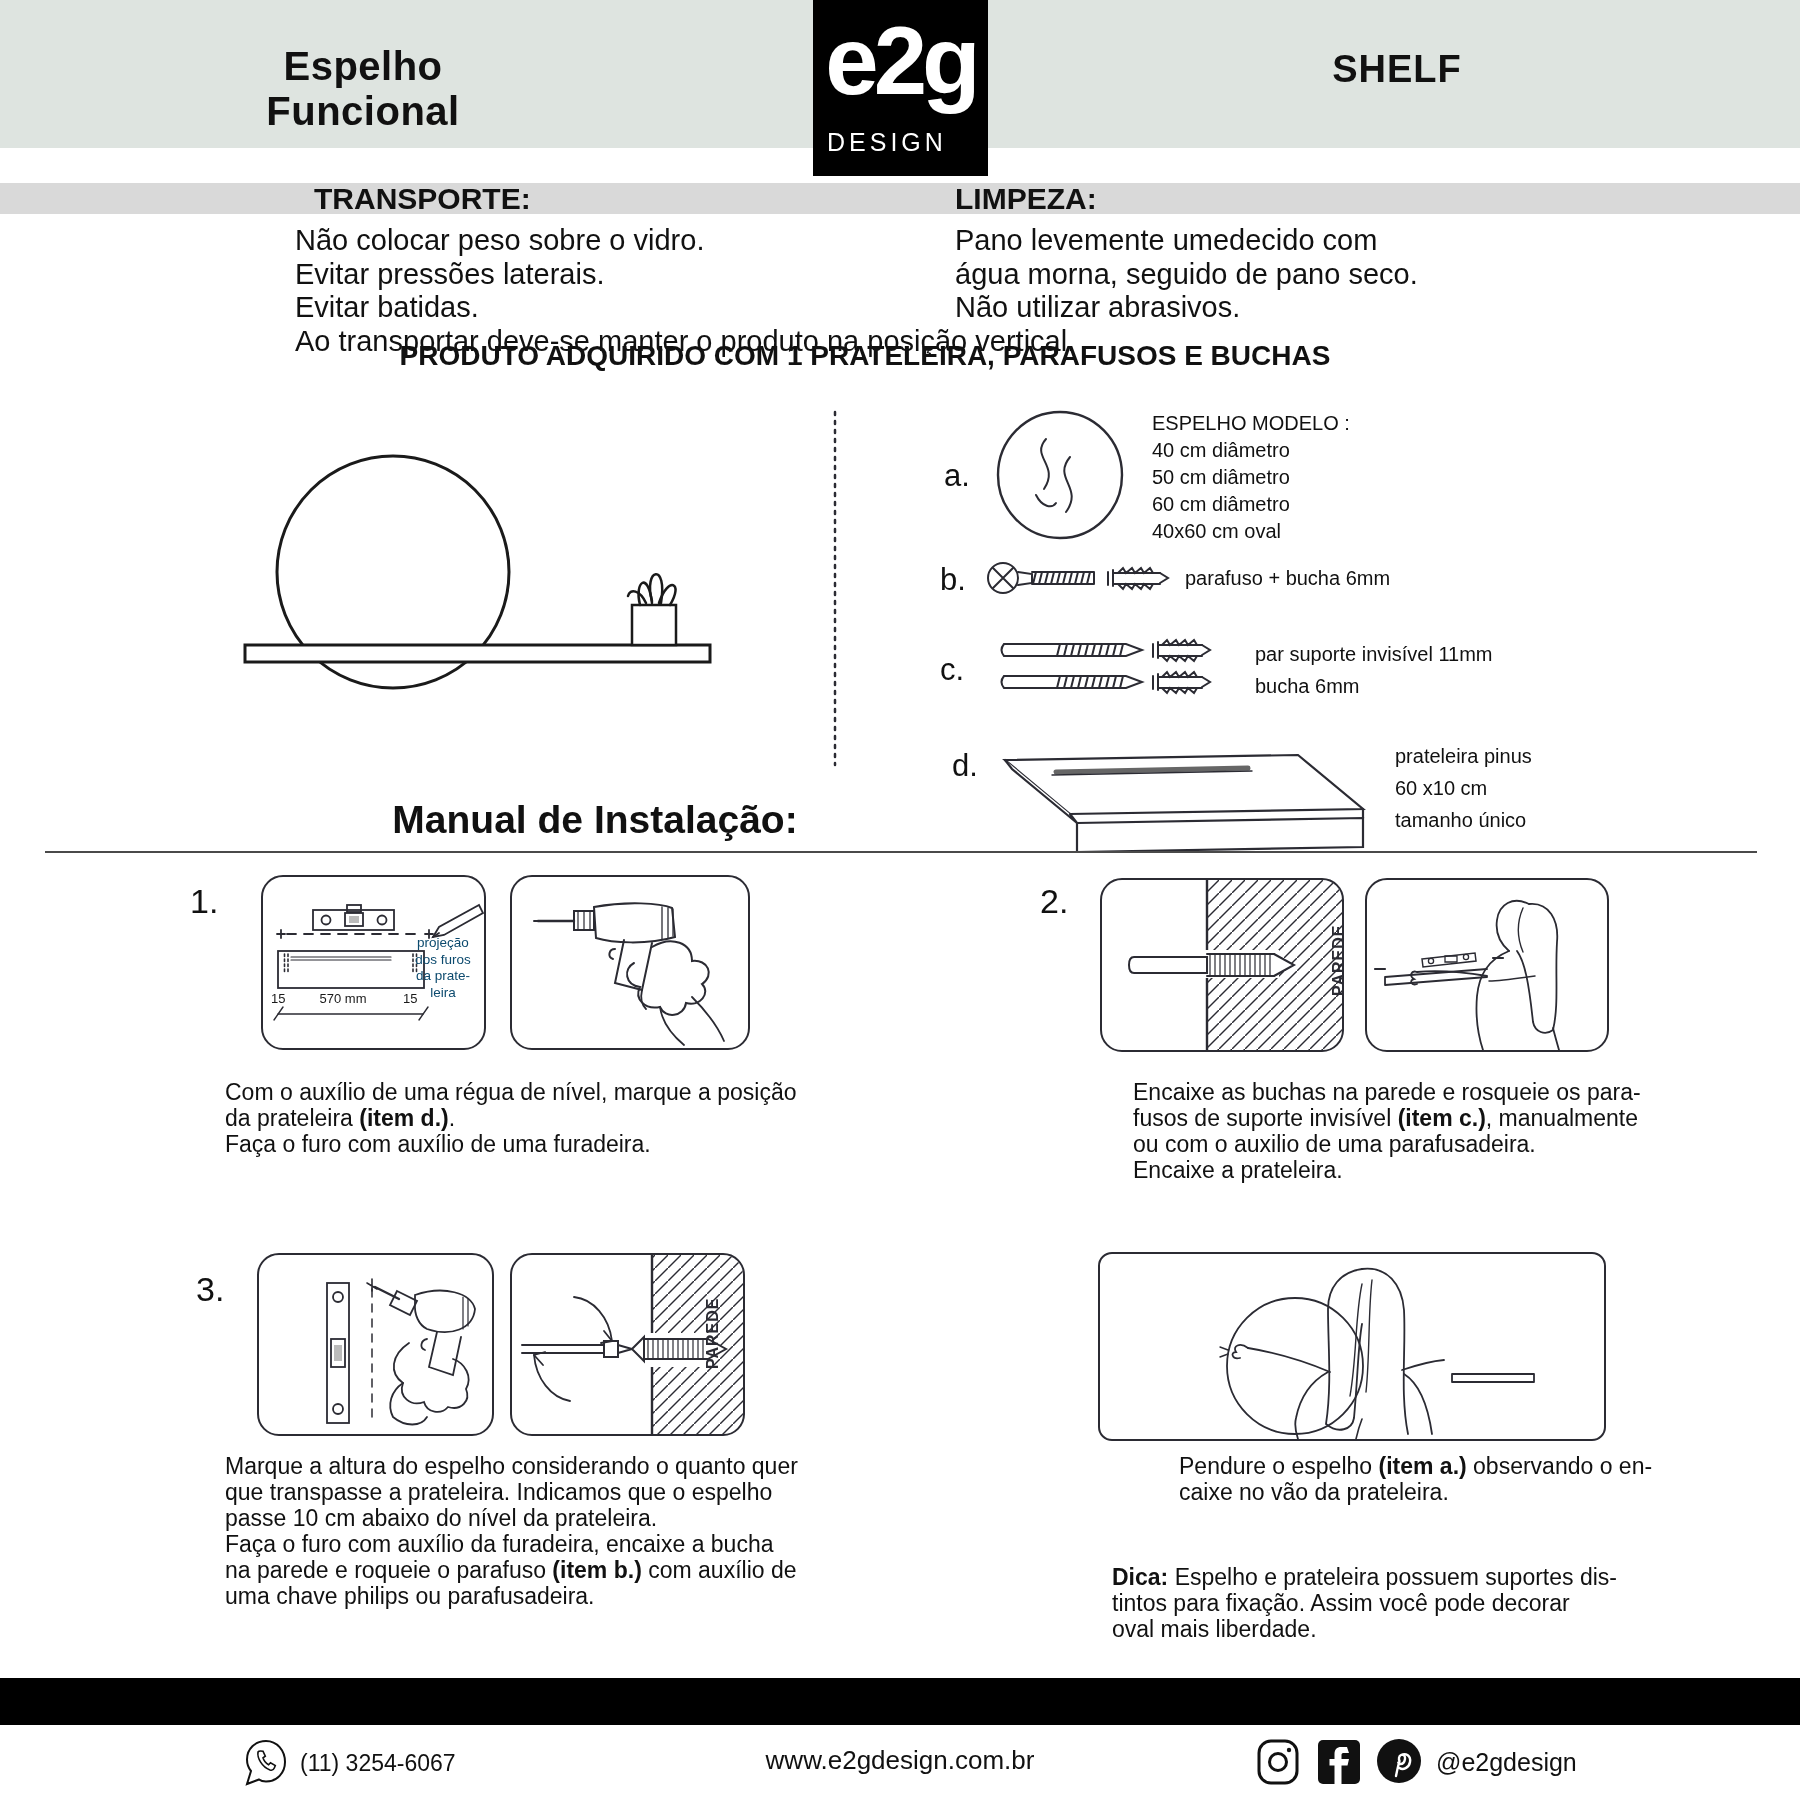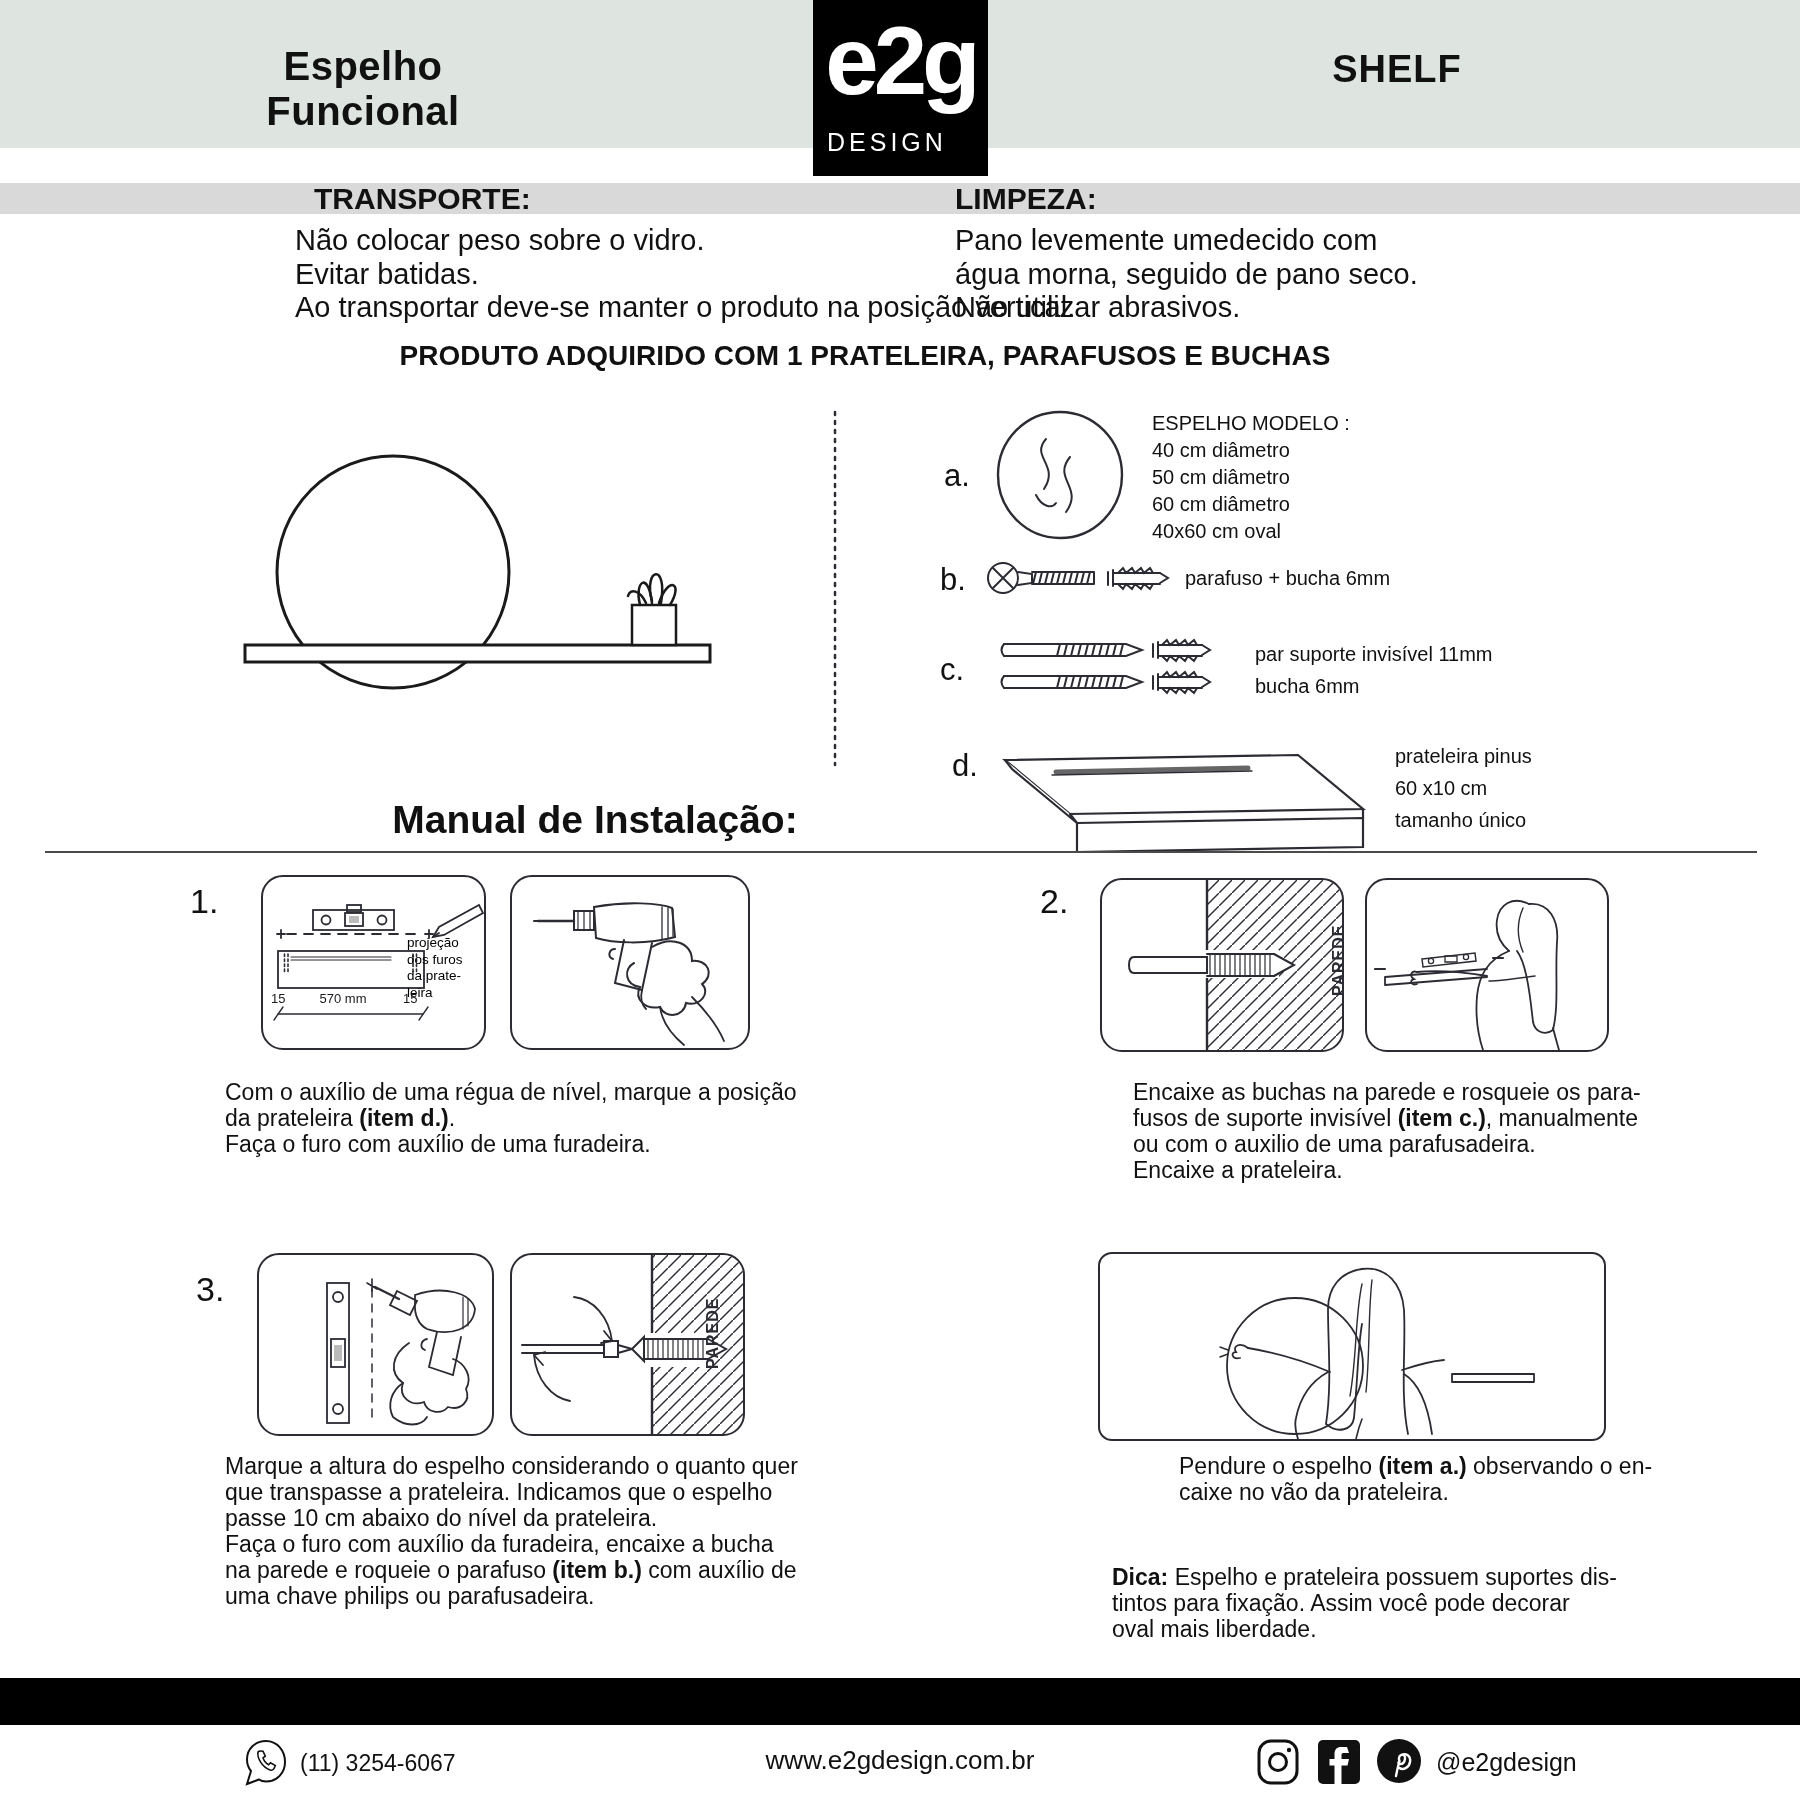--- a/index.html
+++ b/index.html
@@ -18,21 +18,21 @@
   .inclhead{font-size:28px;font-weight:bold;}
   .itemlabel{font-size:31px;}
   .itemtxt{font-size:20px;line-height:27px;}
   .manhead{font-size:39px;font-weight:bold;}
   .rule{background:#4a4a4a;height:2px;}
   .stepnum{font-size:34px;}
   .para{font-size:23px;line-height:26px;}
   .ibox{position:absolute;border:2.5px solid #2b2b33;border-radius:22px;overflow:hidden;background:#fff;}
   .boxwide{border-radius:14px;}
   .smlbl{font-size:13px;color:#1a1a1a;}
-  .projtxt{font-size:13.5px;line-height:16.5px;text-align:left;color:#000000;}
+  .projtxt{font-size:13.5px;line-height:16.5px;text-align:center;color:#0c4a6e;}
   .parede{font-size:16px;font-weight:bold;letter-spacing:1px;color:#2b2b33;
           transform:rotate(-90deg);transform-origin:center;}
   .blackbar{left:0;top:1678px;width:1800px;height:47px;background:#000;}
   .logo{left:813px;top:0;width:175px;height:176px;background:#000;color:#fff;}
   .logomain{position:absolute;left:0;top:6px;width:175px;text-align:center;
             font-size:96px;font-weight:bold;letter-spacing:-5px;line-height:110px;}
   .logosub{position:absolute;left:14px;top:128px;font-size:25px;letter-spacing:4px;}
   .foot{font-size:23px;}
   svg{display:block;}
 </style>
@@ -56,20 +56,21 @@
     <div class="logomain">e2g</div>
     <div class="logosub">DESIGN</div>
   </div>
 
   <div class="abs grayband"></div>
   <div class="abs bandhead" style="left:314px;top:183px;">TRANSPORTE:</div>
   <div class="abs bandhead" style="left:955px;top:183px;">LIMPEZA:</div>
 
   <div class="abs care nw" style="left:295px;top:224px;">
     <div>Não colocar peso sobre o vidro.</div>
+    <div>Evitar pressões laterais.</div>
     <div>Evitar batidas.</div>
     <div>Ao transportar deve-se manter o produto na posição vertical.</div>
   </div>
   <div class="abs care nw" style="left:955px;top:224px;">
     <div>Pano levemente umedecido com</div>
     <div>água morna, seguido de pano seco.</div>
     <div>Não utilizar abrasivos.</div>
   </div>
 
   <div class="abs inclhead ctr" style="left:165px;top:340px;width:1400px;">PRODUTO ADQUIRIDO COM 1 PRATELEIRA, PARAFUSOS E BUCHAS</div>

